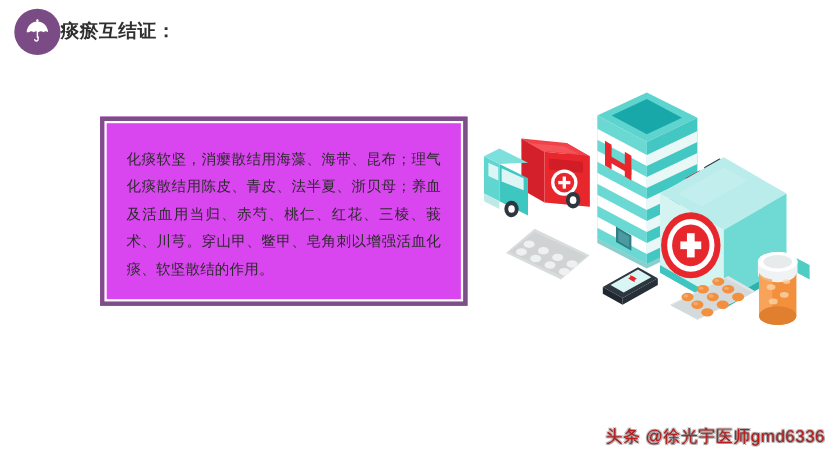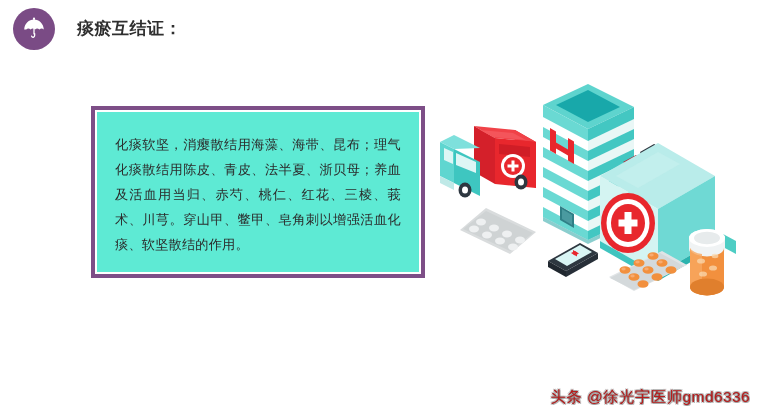--- a/index.html
+++ b/index.html
@@ -15,21 +15,21 @@
     position: relative;
   }
 
   
   .header {
     position: absolute;
     left: 13px;
     top: 8px;
     display: flex;
     align-items: center;
-    gap: 22px;
+    gap: 0;
   }
   .badge-circle {
     width: 42px;
     height: 42px;
     border-radius: 50%;
     background: #7a4b85;
     display: flex;
     align-items: center;
     justify-content: center;
     flex: 0 0 auto;
@@ -47,21 +47,21 @@
 
   
   .content-box {
     position: absolute;
     left: 91px;
     top: 106px;
     width: 334px;
     height: 172px;
     box-sizing: border-box;
     border: 4px solid #7d4e87;
-    background: #5eead4;
+    background: #d946ef;
   }
   .content-box-inner {
     box-sizing: border-box;
     width: 100%;
     height: 100%;
     border: 2px solid #ffffff;
     padding: 20px 18px 10px 18px;
   }
   .content-text {
     font-size: 13.2px;

